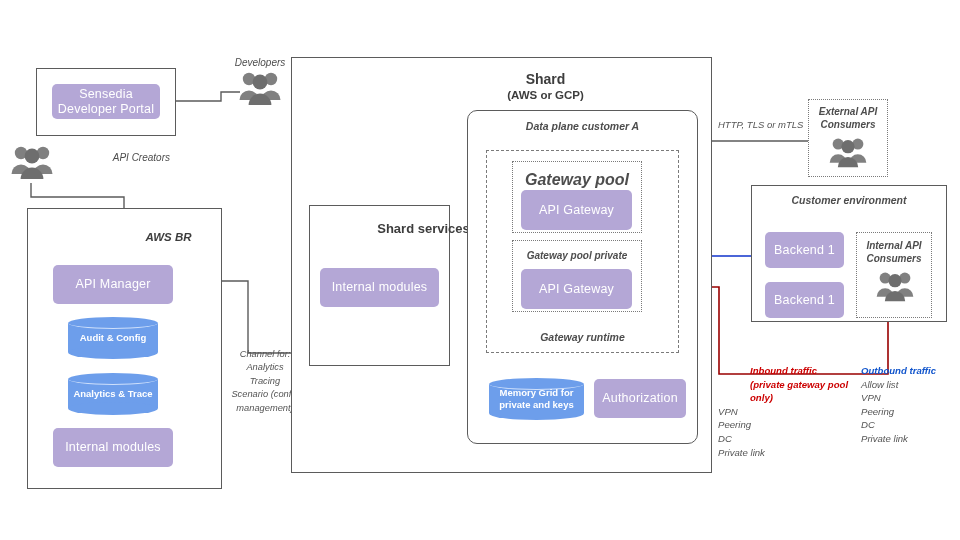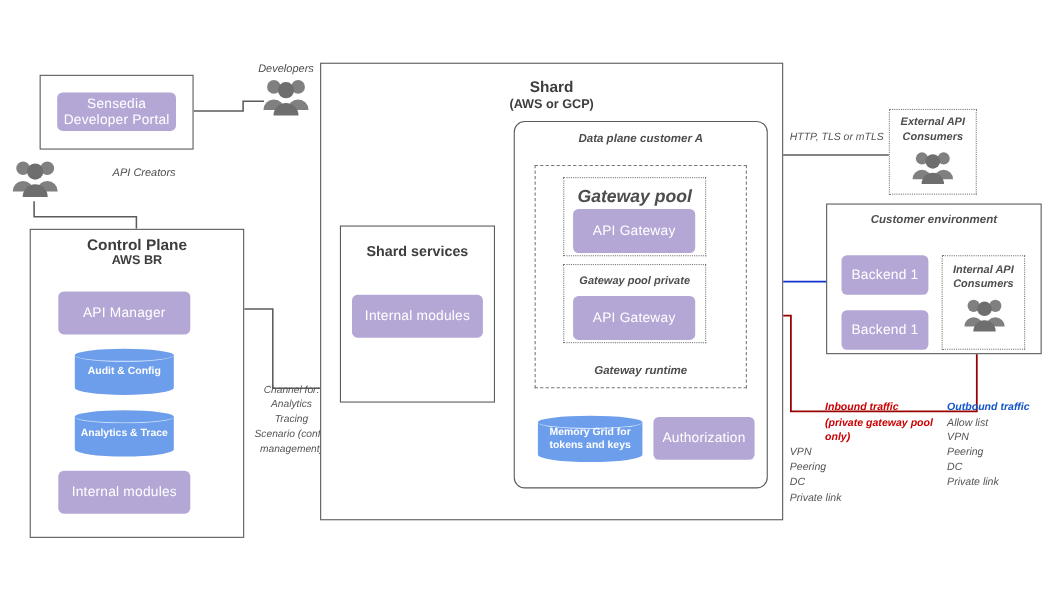--- a/index.html
+++ b/index.html
@@ -7,21 +7,21 @@
        font-family:"Liberation Sans","DejaVu Sans",sans-serif;color:#444;}
   .canvas{position:absolute;inset:0;}
   svg.lines{position:absolute;left:0;top:0;width:960px;height:540px;overflow:visible;}
 
   .box{position:absolute;box-sizing:border-box;background:#ffffff;border:1.4px solid #5b5b5b;}
   .box-round{border-radius:10px;}
   .box-dot{border:1.4px dotted #7a7a7a;background:transparent;}
   .box-dash{border:1.4px dashed #7a7a7a;background:transparent;}
 
   .ttl{position:absolute;left:0;right:0;text-align:center;}
-  .ttl-b{font-weight:bold;color:#3d3d3d;}
+  .ttl-b{font-weight:bold;color:#3d3d3d;margin-left:44px;}
   .ttl-i{font-style:italic;color:#4d4d4d;}
 
   .chip{position:absolute;box-sizing:border-box;background:#b4a7d6;border-radius:5px;
         color:#ffffff;display:flex;align-items:center;justify-content:center;
         text-align:center;line-height:1.15;font-size:12.5px;letter-spacing:.2px;}
 
   .cyl{position:absolute;box-sizing:border-box;}
   .cyl .body{position:absolute;left:0;right:0;top:6px;bottom:7px;background:#6d9eeb;}
   .cyl .top{position:absolute;left:0;right:0;top:0;height:12px;background:#6d9eeb;
             border-radius:50%/50%;border-bottom:1px solid #cfe0fb;box-sizing:border-box;}
@@ -97,25 +97,24 @@
         <path d="M1.5 30 a9.5 9.5 0 0 1 19 0 z"></path>
         <circle cx="33" cy="9" r="6.2"></circle>
         <path d="M23.5 30 a9.5 9.5 0 0 1 19 0 z"></path>
       </g>
       <g fill="#6e6e6e">
         <circle cx="22" cy="12" r="7.4"></circle>
         <path d="M10.6 35 a11.4 11.4 0 0 1 22.8 0 z"></path>
       </g>
     </svg>
   </div>
-  <div class="cap" style="left:76px;top:152px;width:110px;font-size:10px;text-align:center;">API Creators</div>
+  <div class="cap" style="left:60px;top:152px;width:110px;font-size:10px;text-align:right;">API Creators</div>
 
   <div class="box" style="left:27px;top:208px;width:195px;height:281px;"></div>
-  <div class="ttl ttl-b" style="left:27px;top:214px;width:195px;font-size:14px;">Control Plane</div>
-  <div class="ttl ttl-b" style="left:27px;top:231px;width:195px;font-size:11.5px;">AWS BR</div>
+  <div class="ttl ttl-b" style="left:27px;top:231px;width:195px;font-size:11.5px;font-style:italic;">AWS BR</div>
 
   <div class="chip" style="left:53px;top:265px;width:120px;height:39px;">API Manager</div>
 
   <div class="cyl" style="left:68px;top:317px;width:90px;height:42px;">
     <div class="body"></div>
     <div class="top"></div>
     <div class="bot"></div>
     <div class="lbl">Audit &amp; Config</div>
   </div>
 
@@ -152,21 +151,21 @@
   <div class="chip" style="left:521px;top:190px;width:111px;height:40px;">API Gateway</div>
 
   <div class="box box-dot" style="left:512px;top:240px;width:130px;height:72px;"></div>
   <div class="ttl ttl-i" style="left:512px;top:250px;width:130px;font-size:10px;font-weight:bold;">Gateway pool private</div>
   <div class="chip" style="left:521px;top:269px;width:111px;height:40px;">API Gateway</div>
 
   <div class="cyl" style="left:489px;top:378px;width:95px;height:42px;">
     <div class="body"></div>
     <div class="top"></div>
     <div class="bot"></div>
-    <div class="lbl">Memory Grid for tokens and keys</div>
+    <div class="lbl">Memory Grid for private and keys</div>
   </div>
   <div class="chip" style="left:594px;top:379px;width:92px;height:39px;">Authorization</div>
 
   <div class="lbl-line" style="left:718px;top:119px;text-align:right;">HTTP, TLS or mTLS</div>
 
   <div class="box box-dot" style="left:808px;top:99px;width:80px;height:78px;"></div>
   <div class="ttl ttl-i" style="left:808px;top:106px;width:80px;font-size:10px;font-weight:bold;">External API</div>
   <div class="ttl ttl-i" style="left:808px;top:119px;width:80px;font-size:10px;font-weight:bold;">Consumers</div>
   <div class="people" style="left:827px;top:136px;">
     <svg width="42" height="34" viewBox="0 0 44 38" aria-hidden="true">

